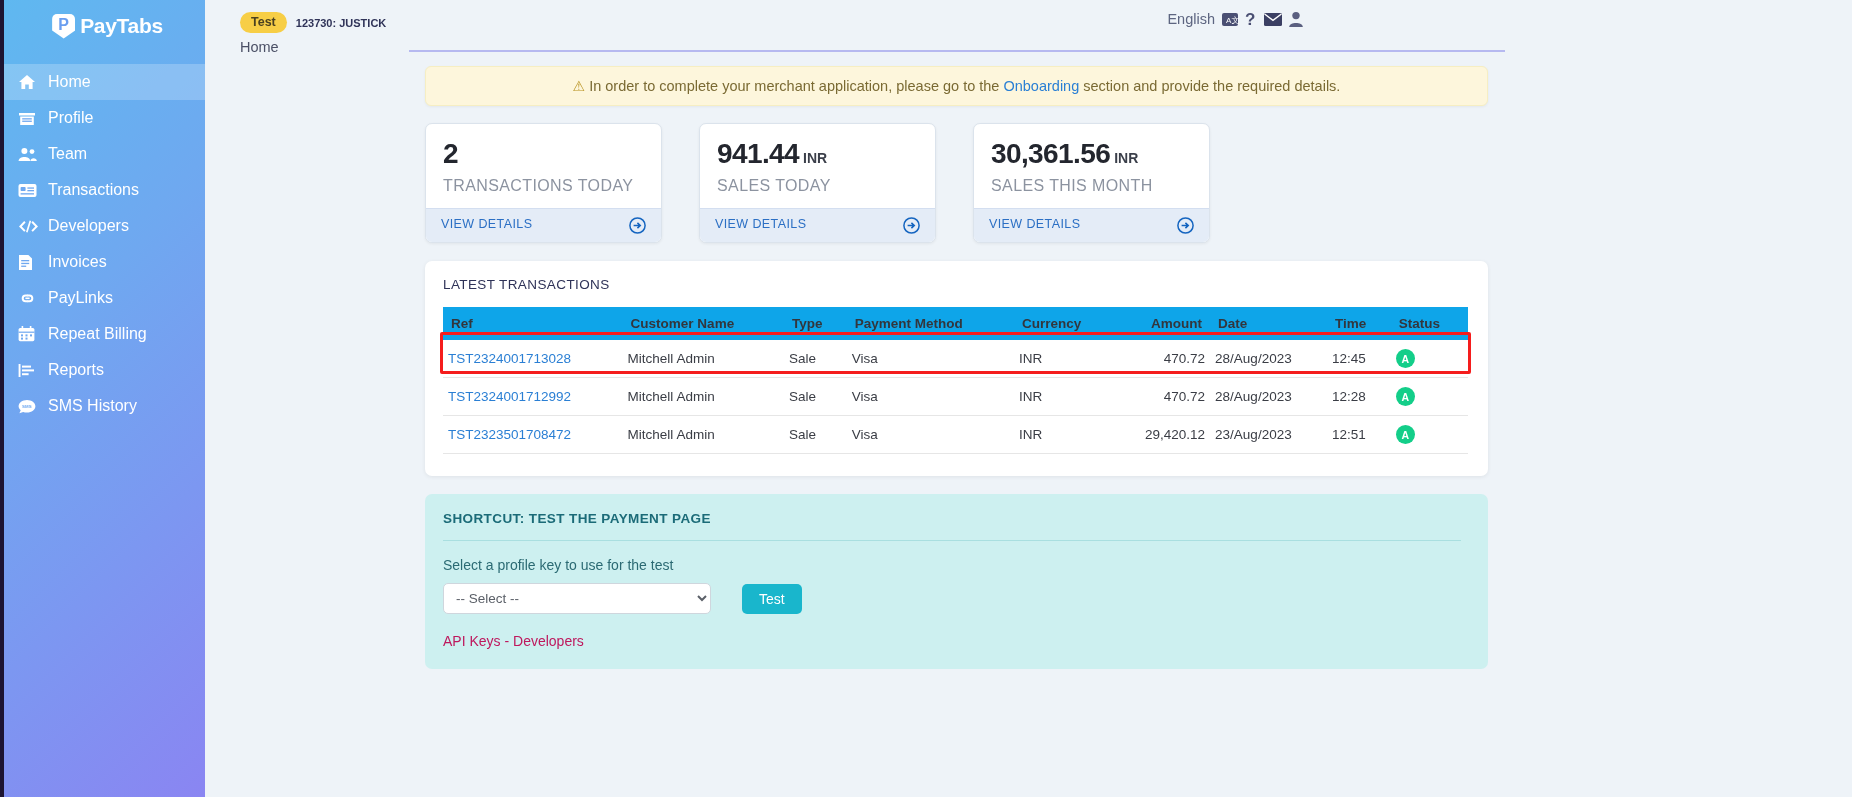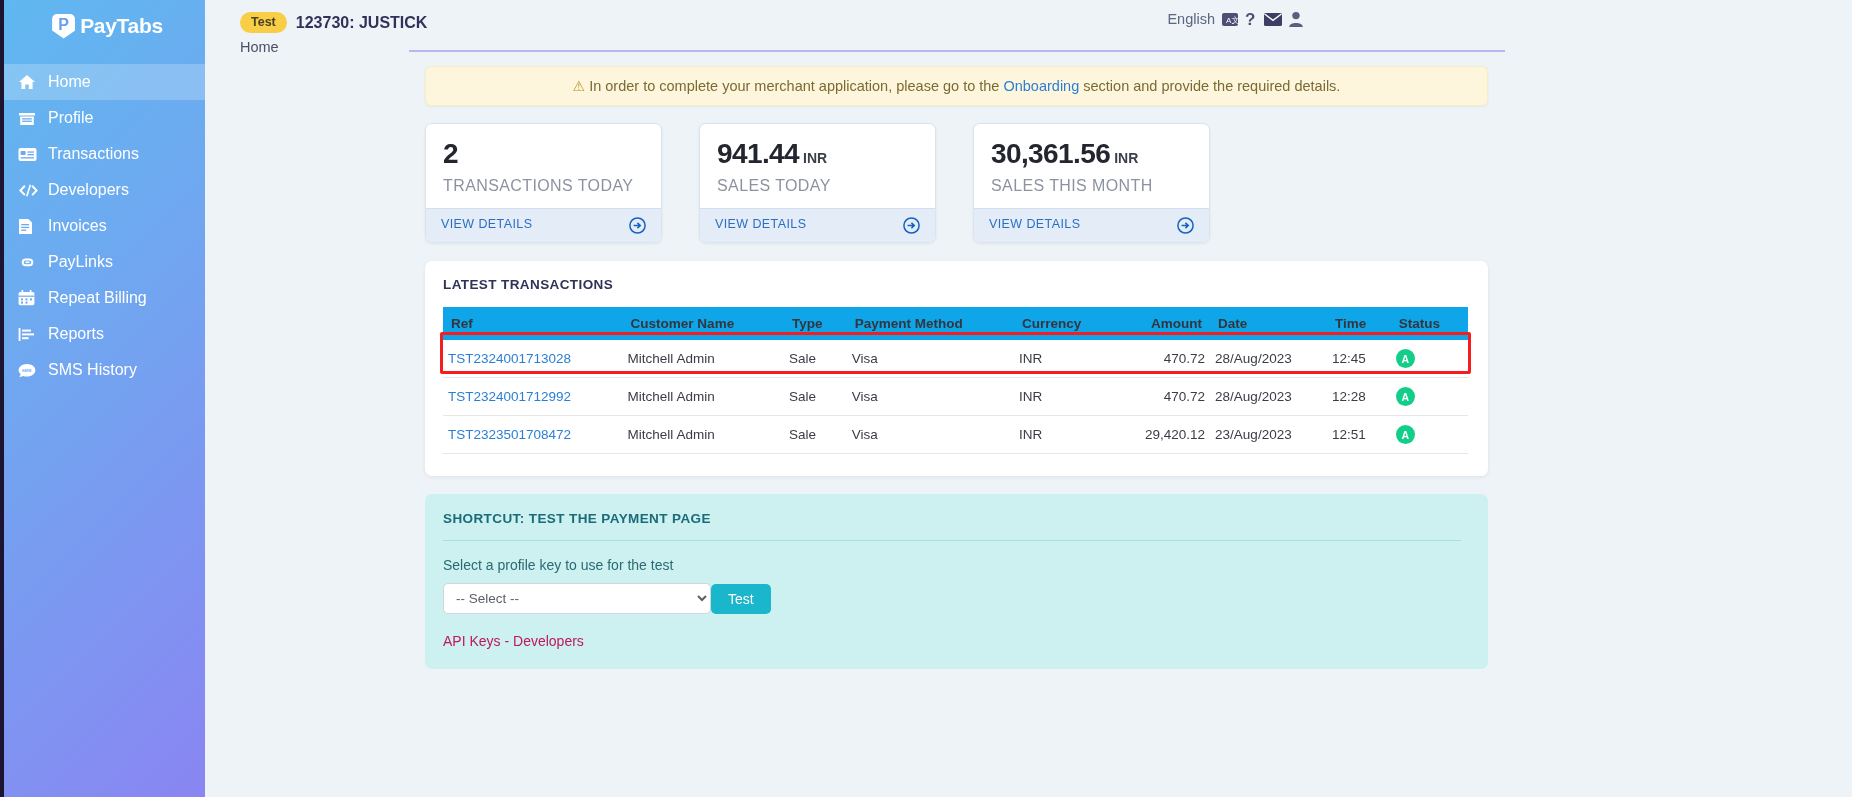--- a/index.html
+++ b/index.html
@@ -47,21 +47,21 @@
 
   
   #main { flex: 1; height: 785px; position: relative; background: #eef3f8; }
 
   #topbar { height: 50px; position: relative; }
   .title-row { display: flex; align-items: center; gap: 9px; padding: 12px 0 0 35px; }
   .test-badge {
     background: #f7ce46; color: #4a4120; font-size: 12.5px; font-weight: bold;
     border-radius: 11px; padding: 3px 11px 4px;
   }
-  .merchant-title { color: #2f3358; font-size: 16px; font-weight: bold; }
+  .merchant-title { color: #2f3358; font-size: 11px; font-weight: bold; }
 
   .topright {
     position: absolute; top: 10px; right: 548px;
     display: flex; align-items: center; gap: 6px;
   }
   .lang { display:flex; align-items:center; gap:7px; color:#5d6581; font-size: 14.5px; cursor:pointer; }
   .tr-ico { display:flex; align-items:center; cursor:pointer; }
   .tr-ico svg { fill:#4a4f73; }
 
   .breadcrumb-row {
@@ -99,21 +99,21 @@
   .card-foot span { color:#2b6fc4; font-size: 12.5px; letter-spacing:.4px; }
   .arrow-ico svg { fill:#1565c0; display:block; }
 
   
   .panel {
     width: 1063px; background: #fff; border-radius: 7px;
     margin-top: 18px; padding: 16px 18px 22px;
     box-shadow: 0 1px 4px rgba(0,0,0,.07);
   }
   .panel-title {
-    font-size: 13.5px; font-weight: bold; color: #2f3358;
+    font-size: 13.5px; font-weight: normal; color: #2f3358;
     letter-spacing: .4px; margin-bottom: 15px;
   }
   table { width: 1025px; border-collapse: collapse; }
   thead th {
     background: #0ea5e9; color: #33363d; font-size: 13.5px; font-weight: bold;
     text-align: left; padding: 9px 8px; white-space: nowrap;
   }
   tbody td {
     font-size: 13.5px; color: #3a3d45; padding: 9px 5px;
     border-bottom: 1px solid #e6e6e6; white-space: nowrap;
@@ -135,21 +135,21 @@
   .shortcut {
     width: 1063px; background: #cdf0f0; border-radius: 7px;
     margin-top: 18px; padding: 17px 18px 20px;
   }
   .sc-title {
     font-size: 13.5px; font-weight: bold; color: #1b6b78;
     letter-spacing: .4px;
   }
   .sc-rule { height:1px; background:#a9dfe0; margin: 14px 0 16px; width: 1018px; }
   .sc-label { font-size: 14px; color: #2b6a73; margin-bottom: 10px; }
-  .sc-row { display:flex; align-items:center; gap: 0; }
+  .sc-row { display:flex; align-items:center; gap: 31px; }
   select.sc-select {
     width: 268px; height: 31px; border: 1px solid #cfd6dd; border-radius: 5px;
     background: #fff; font-size: 13.5px; color: #5b6068;
     padding: 0 8px; font-family: "Liberation Sans", sans-serif;
   }
   .sc-test {
     background: #19b6cc; color:#fff; border:none; border-radius: 5px;
     font-size: 14px; padding: 7px 17px; cursor:pointer;
     font-family: "Liberation Sans", sans-serif;
   }
@@ -178,20 +178,31 @@
         </div>
         <div class="nav-item">
           <span class="nav-ico">
             <svg width="18" height="16" viewBox="0 0 18 16">
               <path d="M1 3 H17 V5.6 H1 Z M2.2 6.6 H15.8 V15 H2.2 Z"></path>
               <rect x="4.2" y="8.2" width="9.6" height="1.3" fill="#6fa8f0"></rect>
               <rect x="4.2" y="10.6" width="9.6" height="1.3" fill="#6fa8f0"></rect>
             </svg>
           </span>
           <span>Profile</span>
+        </div>
+        <div class="nav-item">
+          <span class="nav-ico">
+            <svg width="19" height="16" viewBox="0 0 19 16">
+              <circle cx="6.4" cy="5" r="3"></circle>
+              <circle cx="14" cy="5.6" r="2.4"></circle>
+              <path d="M0.6 15 C0.6 9.6 12.2 9.6 12.2 15 Z"></path>
+              <path d="M12.4 15 C12.4 11.2 18.8 11.2 18.8 15 Z"></path>
+            </svg>
+          </span>
+          <span>Team</span>
         </div>
         <div class="nav-item">
           <span class="nav-ico">
             <svg width="19" height="15" viewBox="0 0 19 15">
               <rect x="0.5" y="1" width="18" height="13" rx="2"></rect>
               <rect x="2.6" y="4" width="5" height="4" rx="0.8" fill="#6fa8f0"></rect>
               <rect x="9.4" y="4.4" width="6.6" height="1.3" fill="#6fa8f0"></rect>
               <rect x="9.4" y="7" width="6.6" height="1.3" fill="#6fa8f0"></rect>
               <rect x="2.6" y="10.2" width="13.4" height="1.3" fill="#6fa8f0"></rect>
             </svg>

